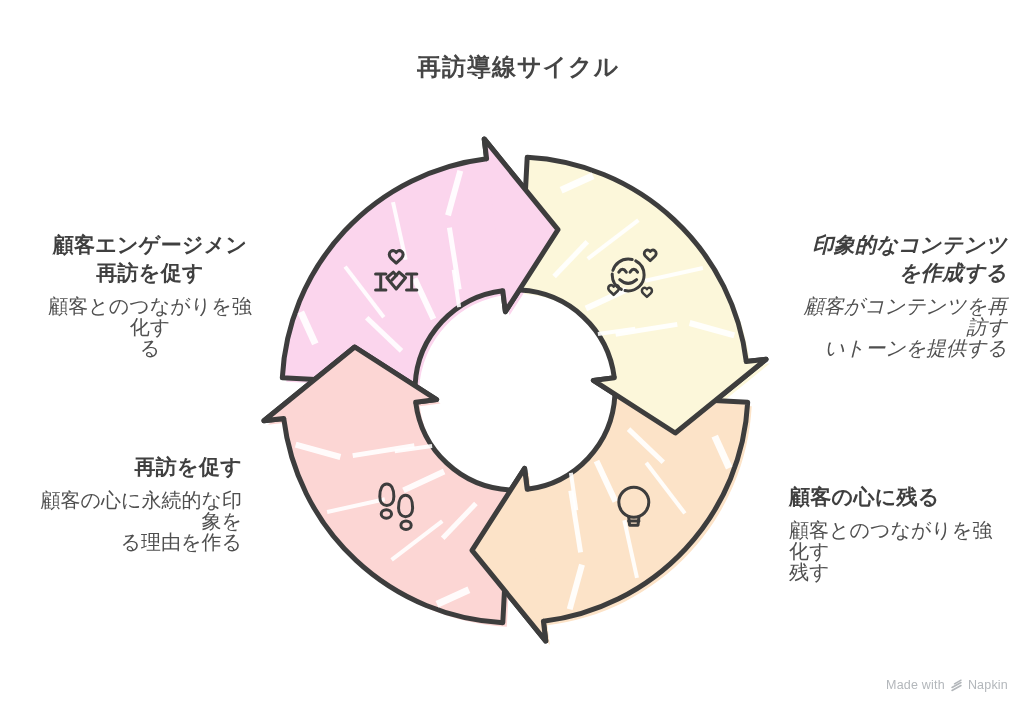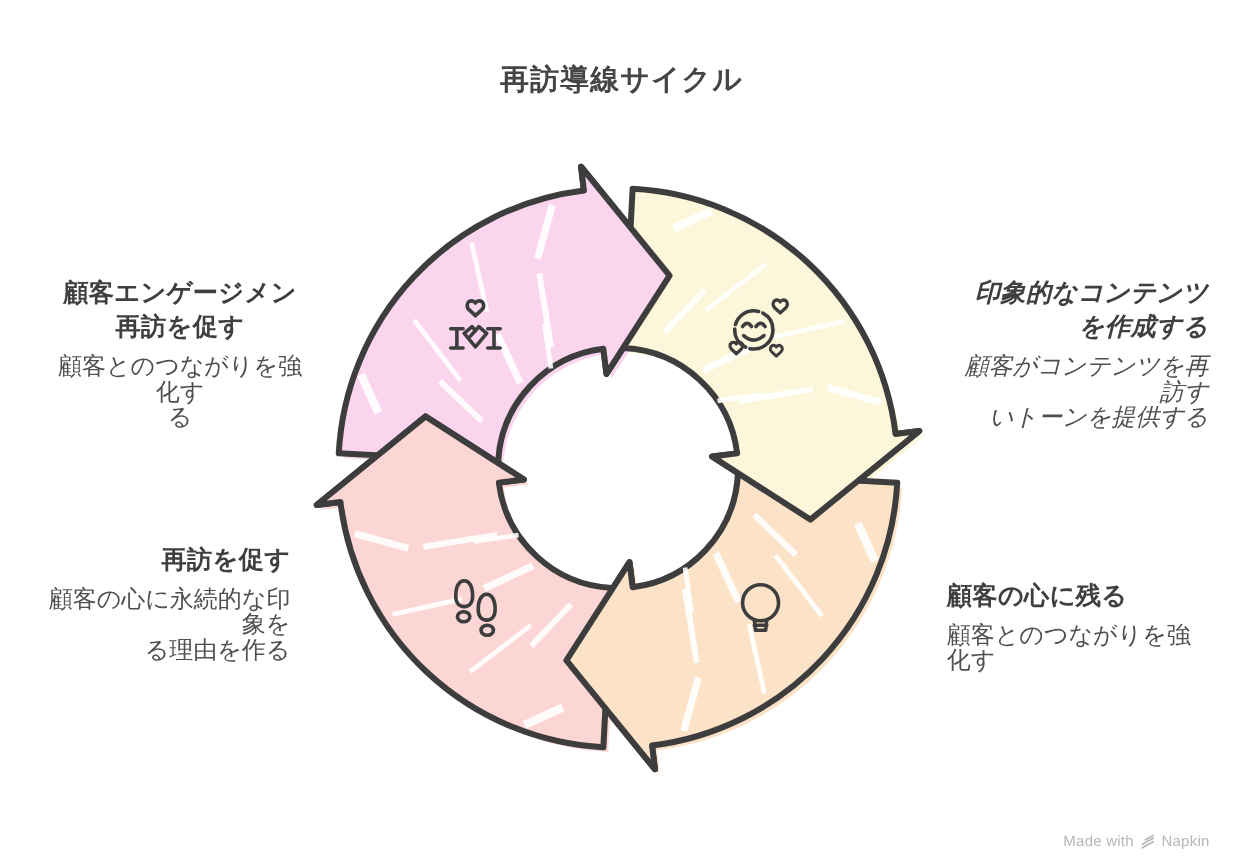--- a/index.html
+++ b/index.html
@@ -16,21 +16,21 @@
   }
   #cycle-svg{position:absolute;left:0;top:0;}
   .lbl{position:absolute;}
   .lbl-title{font-size:21px;line-height:28px;font-weight:700;color:#3f3f3f;letter-spacing:0.3px;}
   .lbl-desc{margin-top:9px;font-size:20px;line-height:21px;font-weight:400;color:#4f4f4f;}
   .lbl-tl{left:44px;top:231px;width:212px;text-align:center;}
   .lbl-tr{left:789px;top:231px;width:218px;text-align:right;font-style:italic;}
   .lbl-br{left:789px;top:453px;width:218px;text-align:left;margin-top:30px;}
   .lbl-bl{left:28px;top:453px;width:214px;text-align:right;}
   .watermark{
-    position:absolute;right:24px;bottom:13px;
+    position:absolute;right:24px;bottom:29px;
     display:flex;align-items:center;gap:5px;
     font-size:12.5px;color:#b3b7bb;letter-spacing:0.2px;
   }
   .watermark svg{display:block;}
 </style>
 </head>
 <body>
 
 <div class="stage">
 
@@ -148,20 +148,21 @@
       <div>いトーンを提供する</div>
     </div>
   </div>
 
   <div class="lbl lbl-br">
     <div class="lbl-title">
       <div>顧客の心に残る</div>
     </div>
     <div class="lbl-desc">
       <div>顧客とのつながりを強化す</div>
+      <div>残す</div>
     </div>
   </div>
 
   <div class="lbl lbl-bl">
     <div class="lbl-title">
       <div>再訪を促す</div>
     </div>
     <div class="lbl-desc">
       <div>顧客の心に永続的な印象を</div>
       <div>る理由を作る</div>

